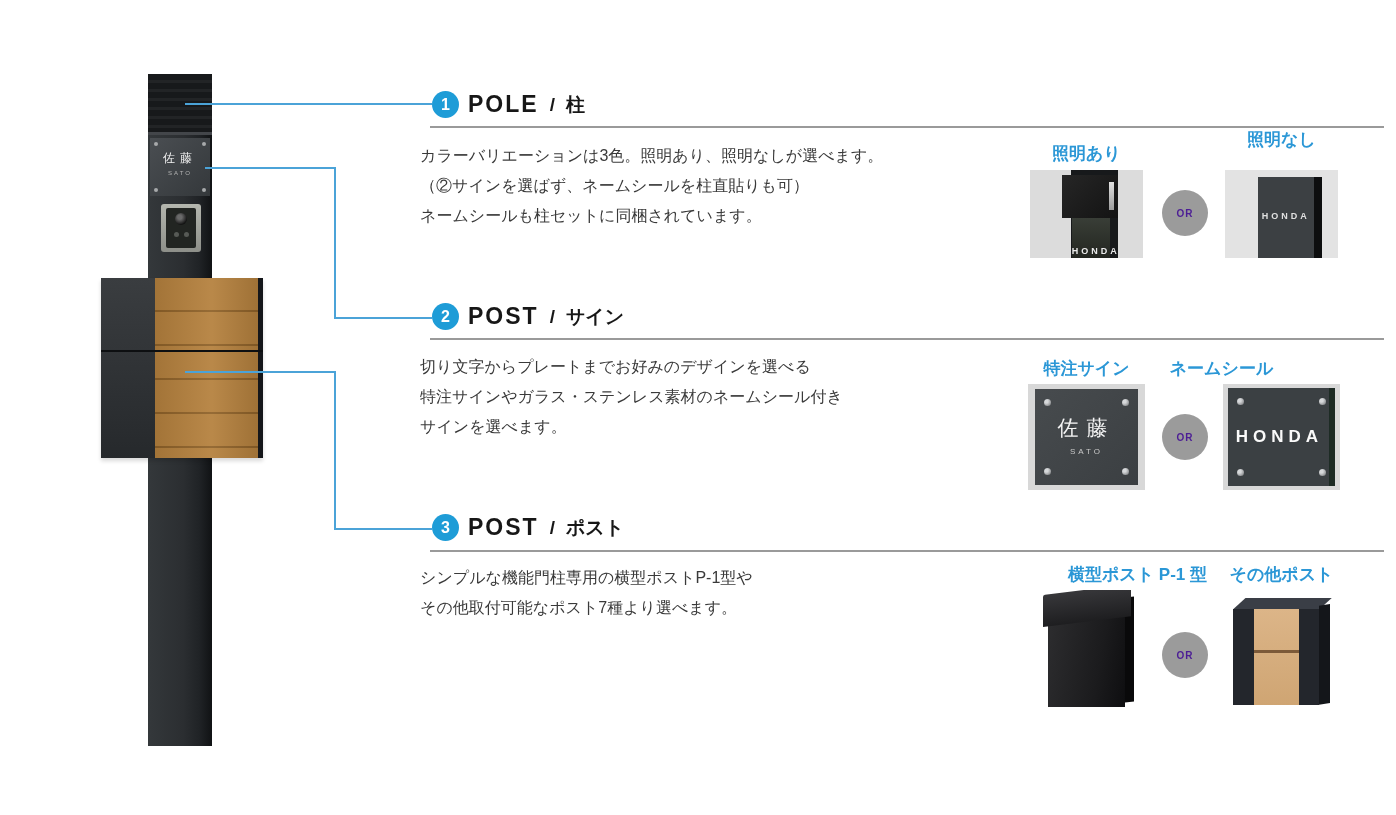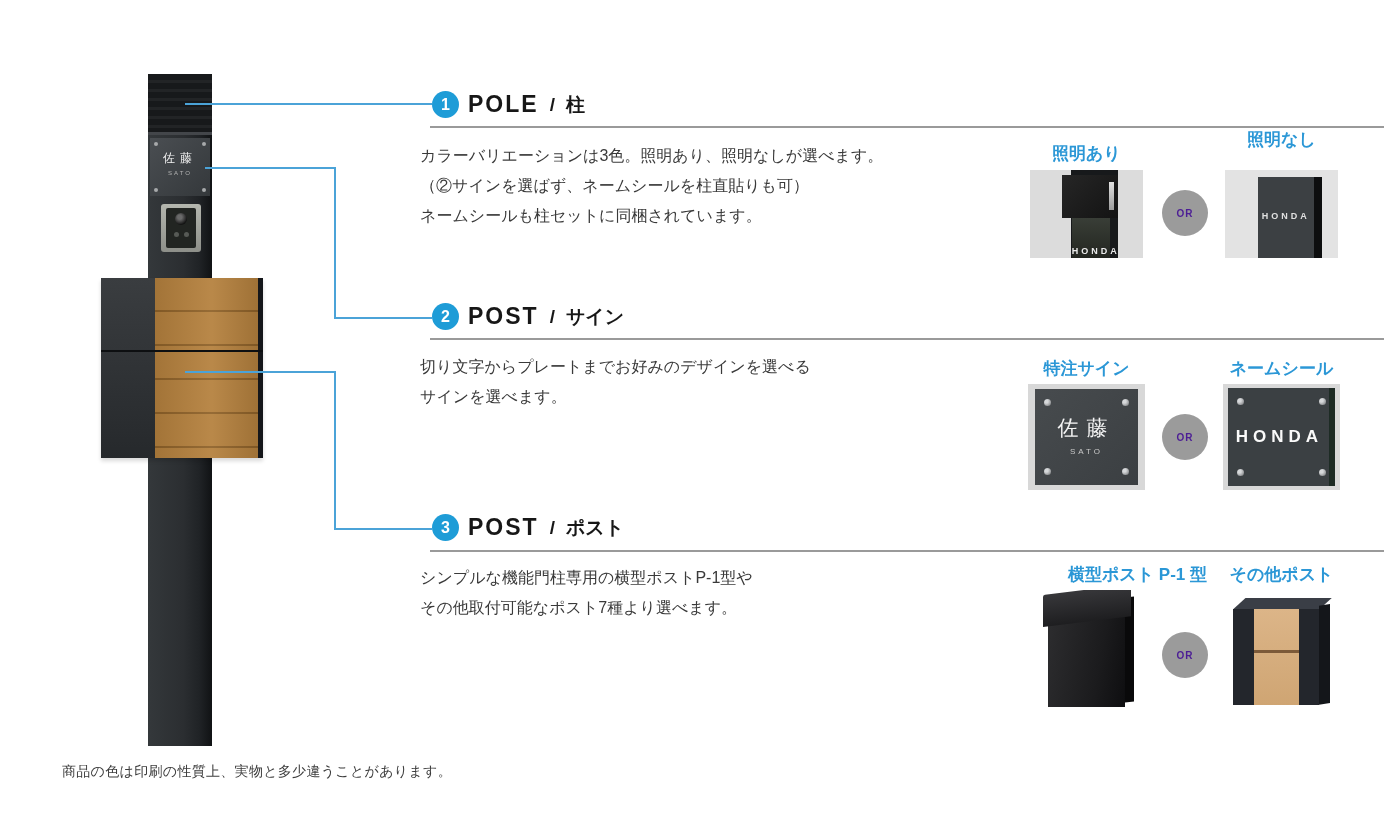--- a/index.html
+++ b/index.html
@@ -186,24 +186,25 @@
 
   <div class="abs sec-head" style="left:432px;top:303px">
     <span class="head-badge">2</span>
     <span class="head-en">POST</span>
     <span class="head-sl">/</span>
     <span class="head-jp">サイン</span>
   </div>
   <div class="abs divider" style="top:338px"></div>
   <div class="abs body-text" style="top:352px">
     <div>切り文字からプレートまでお好みのデザインを選べる</div>
+    <div>特注サインやガラス・ステンレス素材のネームシール付き</div>
     <div>サインを選べます。</div>
   </div>
   <div class="abs opt-label" style="left:1028px;top:357px;width:117px">特注サイン</div>
-  <div class="abs opt-label" style="left:1223px;top:357px;width:117px">ネームシール</div>
+  <div class="abs opt-label" style="left:1163px;top:357px;width:117px">ネームシール</div>
   <div class="abs optimg simg" style="left:1028px;top:384px;width:117px;height:106px">
     <div class="plate">
       <span class="pl-screw pls-tl"></span>
       <span class="pl-screw pls-tr"></span>
       <span class="pl-screw pls-bl"></span>
       <span class="pl-screw pls-br"></span>
       <div class="s1-kanji">佐藤</div>
       <div class="s1-sub">SATO</div>
     </div>
   </div>
@@ -241,15 +242,14 @@
   <div class="abs optimg postimg2" style="left:1222px;top:592px;width:118px;height:118px">
     <div class="wb-topface"></div>
     <div class="wb-side"></div>
     <div class="wb-body">
       <div class="wb-wood">
         <div class="wb-split"></div>
       </div>
     </div>
   </div>
 
-  <div class="abs footnote">商品の色は印刷の性質上、実物と多少違うことがあります。</div>
 
 </div>
 
 </body></html>

